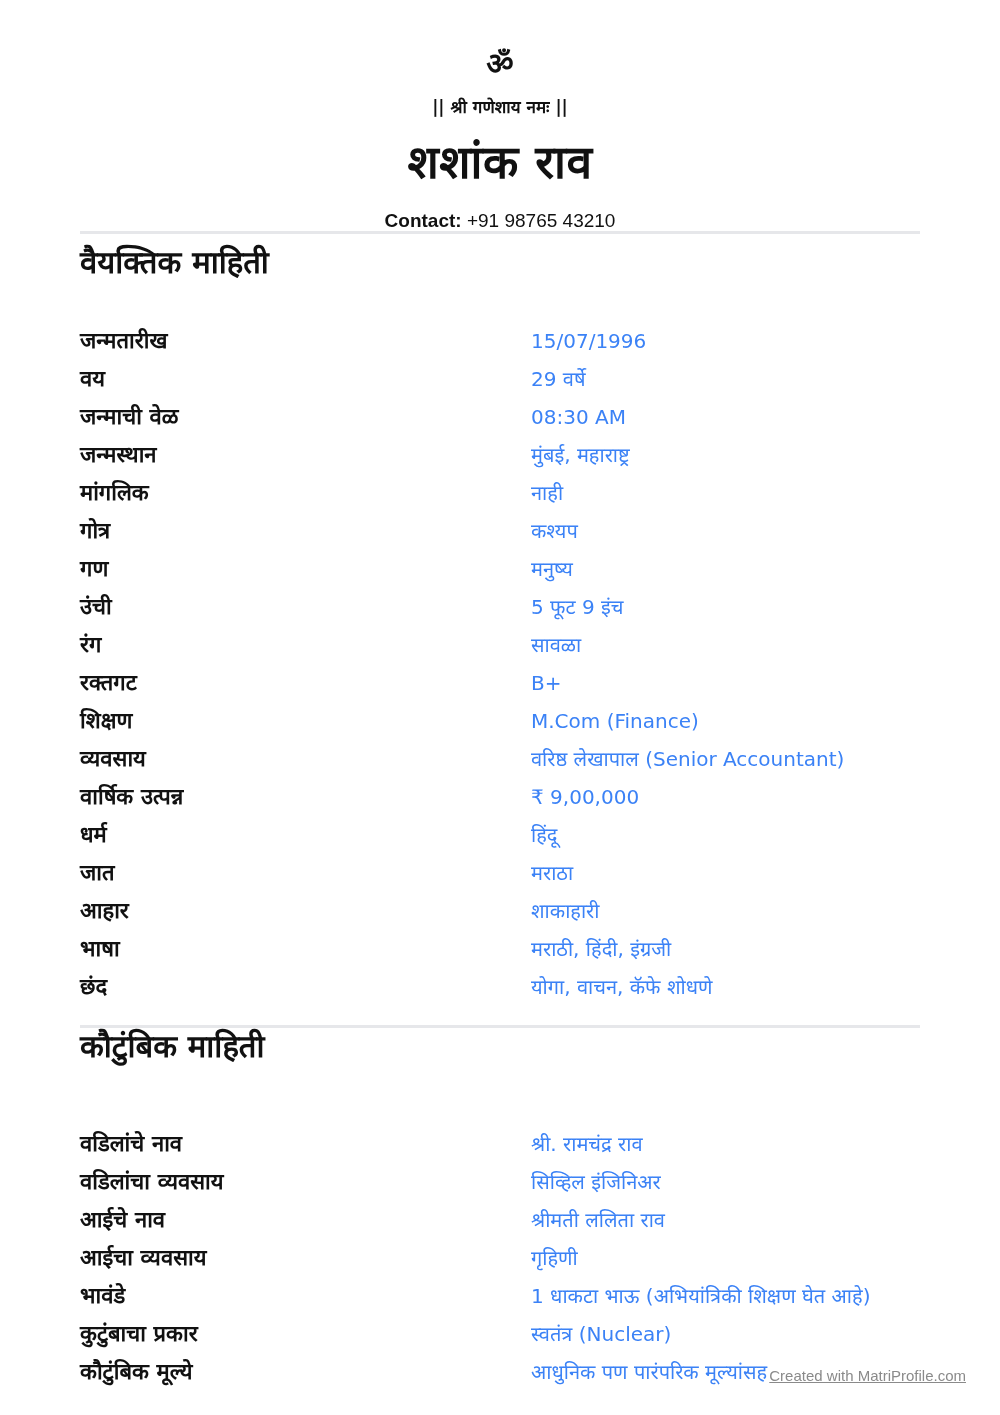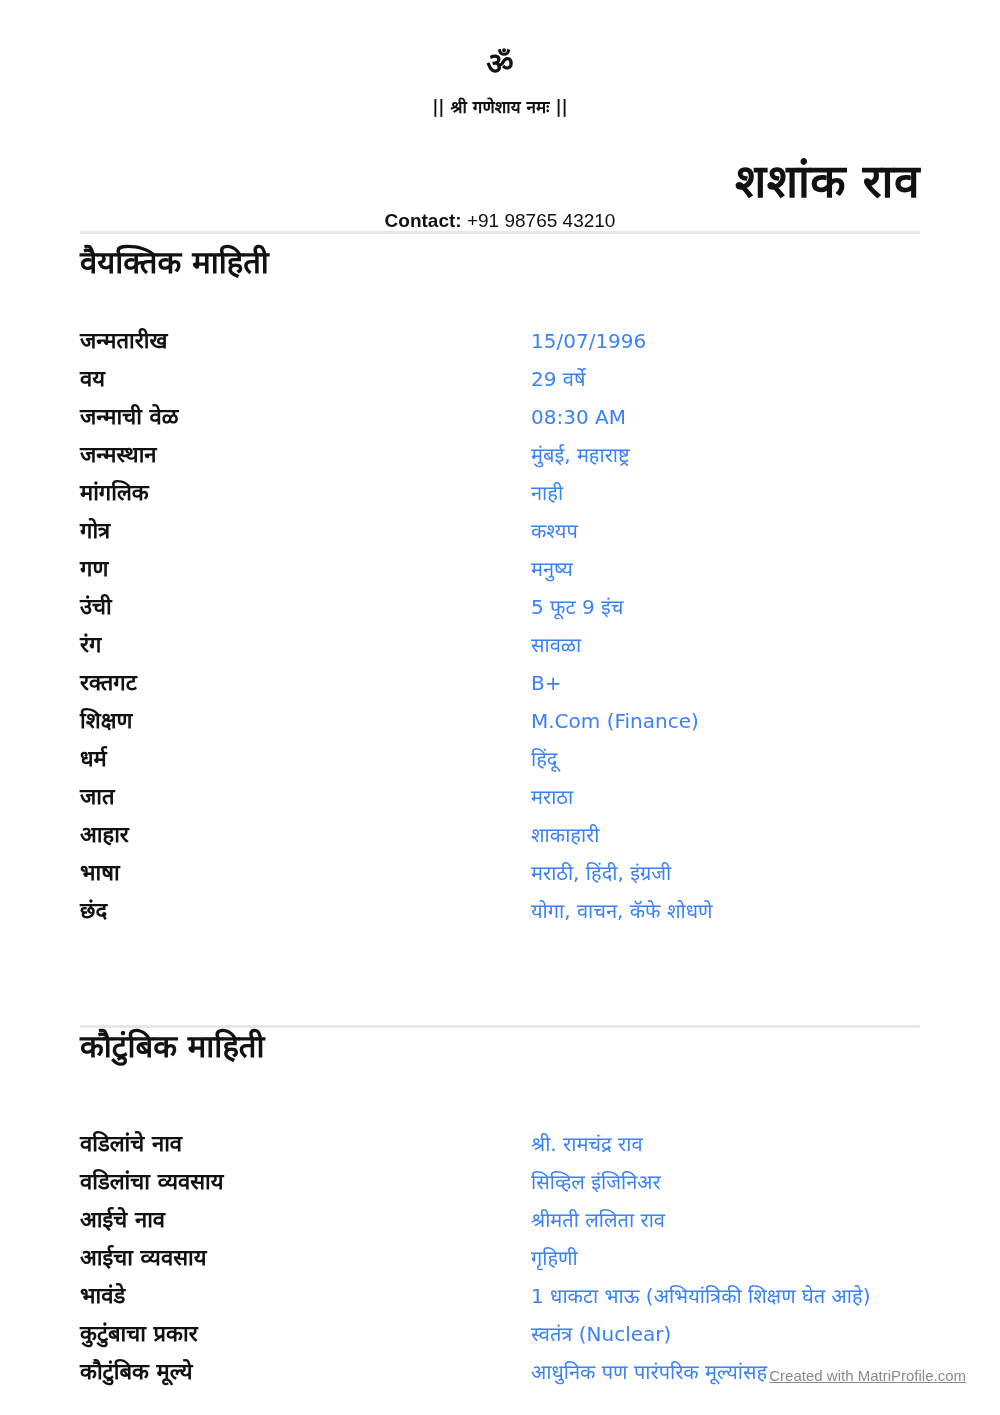--- a/index.html
+++ b/index.html
@@ -39,26 +39,25 @@
       text-align: center;
       font-size: 17px;
       line-height: 26px;
       font-weight: 600;
     }
     .name {
       position: absolute;
       top: 130px;
       left: 0;
       width: 840px;
-      text-align: right;
+      text-align: center;
       font-size: 46px;
       line-height: 64px;
       font-weight: bold;
       letter-spacing: 0.5px;
-      margin-top: 19px;
     }
     .contact {
       position: absolute;
       top: 207px;
       left: 0;
       width: 840px;
       text-align: center;
       font-size: 19px;
       line-height: 28px;
       font-family: "Liberation Sans", "DejaVu Sans", sans-serif;
@@ -173,20 +172,28 @@
       </div>
     <div class="row">
         <span class="label">रक्तगट</span>
         <span class="value">B+</span>
       </div>
     <div class="row">
         <span class="label">शिक्षण</span>
         <span class="value">M.Com (Finance)</span>
       </div>
     <div class="row">
+        <span class="label">व्यवसाय</span>
+        <span class="value">वरिष्ठ लेखापाल (Senior Accountant)</span>
+      </div>
+    <div class="row">
+        <span class="label">वार्षिक उत्पन्न</span>
+        <span class="value">₹ 9,00,000</span>
+      </div>
+    <div class="row">
         <span class="label">धर्म</span>
         <span class="value">हिंदू</span>
       </div>
     <div class="row">
         <span class="label">जात</span>
         <span class="value">मराठा</span>
       </div>
     <div class="row">
         <span class="label">आहार</span>
         <span class="value">शाकाहारी</span>

